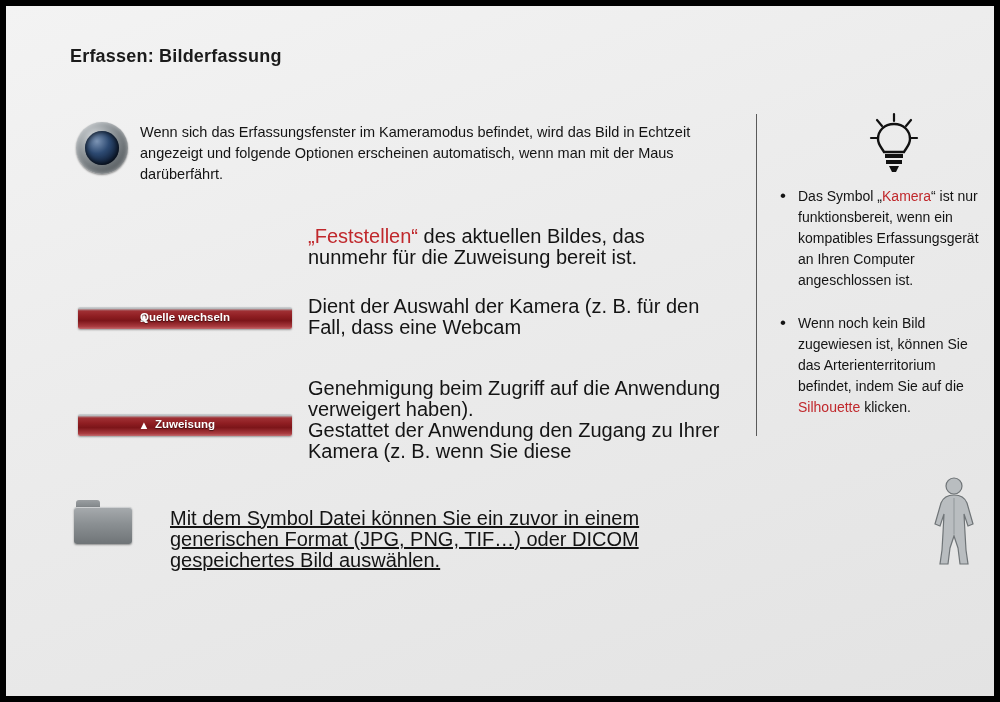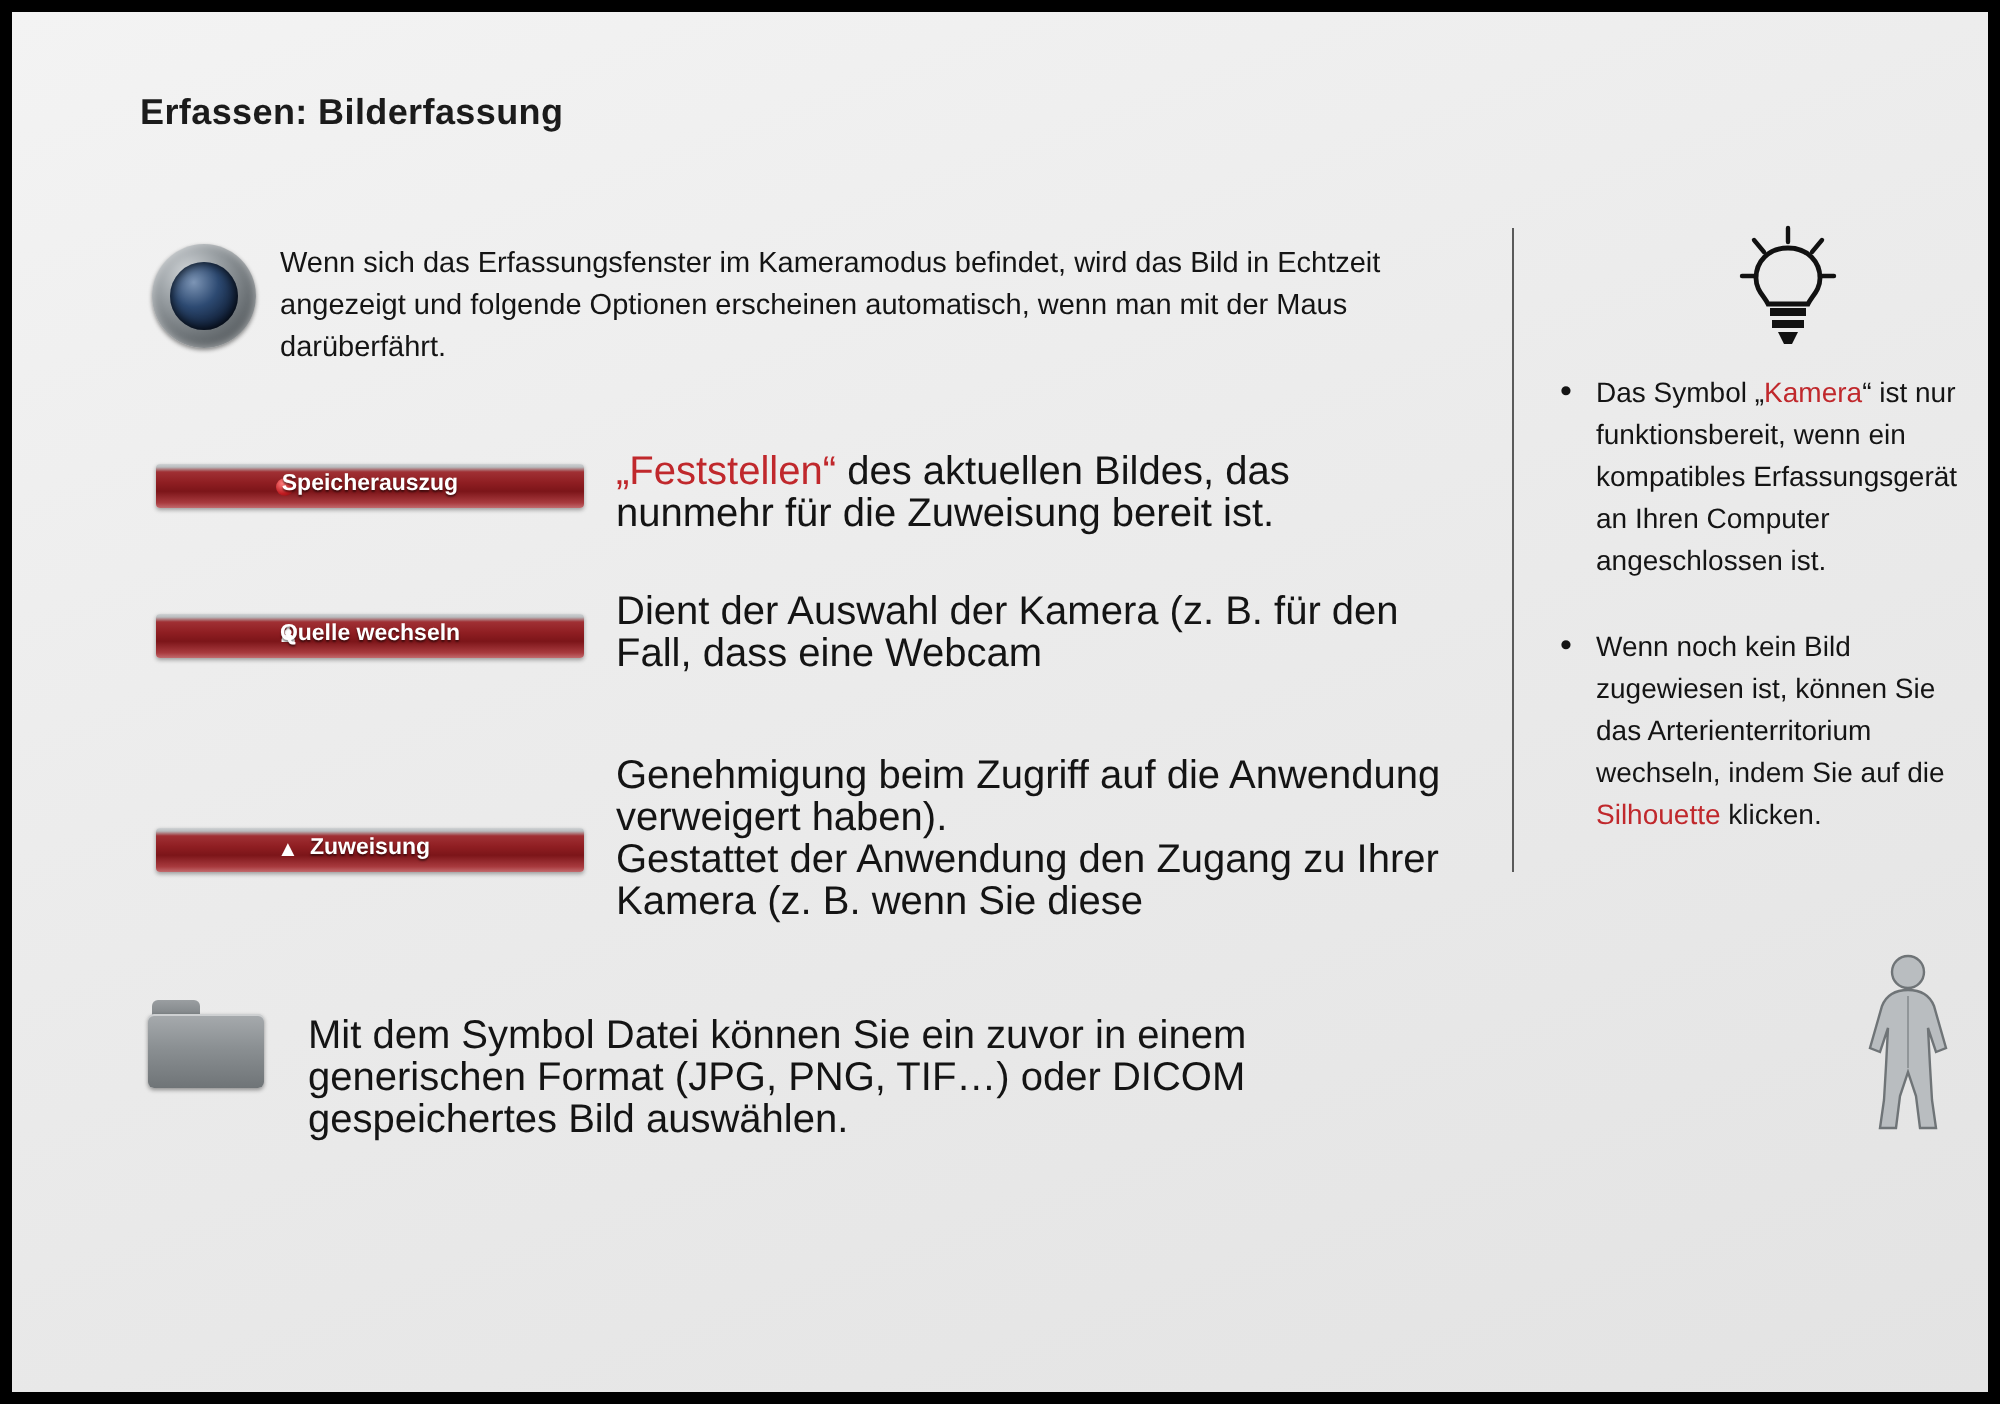--- a/index.html
+++ b/index.html
@@ -155,23 +155,24 @@
     left: 0;
     top: 7px;
     width: 58px;
     height: 37px;
     border-radius: 3px;
     background: linear-gradient(180deg, #a7abae 0%, #8b9093 45%, #6f7477 100%);
     box-shadow: inset 0 1px 0 rgba(255,255,255,0.45), 0 1px 2px rgba(0,0,0,0.4);
   }
 
   .txt4 {
-    left: 88px;
+    left: 104px;
     top: 398px;
     width: 580px;
+    text-decoration: underline;
   }
 
   
   .divider {
     position: absolute;
     left: 750px;
     top: 108px;
     width: 1px;
     height: 322px;
     background: #5a5a5a;
@@ -229,24 +230,20 @@
 <div class="slide">
 
   <div class="title">Erfassen: Bilderfassung</div>
 
   <div class="left-col">
 
     <div class="lens"></div>
 
     <div class="intro">Wenn sich das Erfassungsfenster  im Kameramodus befindet,  wird das Bild in Echtzeit angezeigt und folgende Optionen erscheinen automatisch, wenn man mit der Maus darüberfährt.</div>
 
-    <div class="redbtn btn1">
-      <span class="dot"></span>
-      <span class="lbl">Speicherauszug</span>
-    </div>
     <div class="txt txt1">
       <span class="red">„Feststellen“</span><span> des aktuellen Bildes, das nunmehr für die Zuweisung bereit ist.</span>
     </div>
 
     <div class="redbtn btn2">
       <span class="glyph">♟</span>
       <span class="lbl">Quelle wechseln</span>
     </div>
     <div class="txt txt2">
       <div>Dient der Auswahl der Kamera (z. B. für den Fall, dass eine Webcam</div>
@@ -284,21 +281,21 @@
       <rect x="17" y="42" width="18" height="4" fill="#111"></rect>
       <rect x="18" y="48" width="16" height="4" fill="#111"></rect>
       <path d="M21 54 L31 54 L28 60 L24 60 Z" fill="#111"></path>
     </svg>
 
     <div class="bullets">
       <div class="bullet">
         <span>Das Symbol „</span><span class="red">Kamera</span><span>“ ist nur funktionsbereit, wenn ein kompatibles Erfassungsgerät an Ihren Computer angeschlossen ist.</span>
       </div>
       <div class="bullet">
-        <span>Wenn noch kein Bild zugewiesen ist, können Sie das Arterienterritorium wechseln, indem Sie auf die </span><span class="red">Silhouette</span><span> klicken.</span>
+        <span>Wenn noch kein Bild zugewiesen ist, können Sie das Arterienterritorium befindet, indem Sie auf die </span><span class="red">Silhouette</span><span> klicken.</span>
       </div>
     </div>
 
     <svg class="silhouette" viewBox="0 0 56 92">
       <g fill="#b9bdc0" stroke="#6f7477" stroke-width="1.2">
         <circle cx="28" cy="10" r="8"></circle>
         <path d="M28 19 C21 19 17 22 15 27 L9 48 L14 50 L18 38 L17 57 L16 74 L14 88 L22 88 L24 72 L28 60 L32 72 L34 88 L42 88 L40 74 L39 57 L38 38 L42 50 L47 48 L41 27 C39 22 35 19 28 19 Z"></path>
       </g>
       <g stroke="#8d9295" stroke-width="0.9" fill="none">
         <line x1="28" y1="22" x2="28" y2="58"></line>

